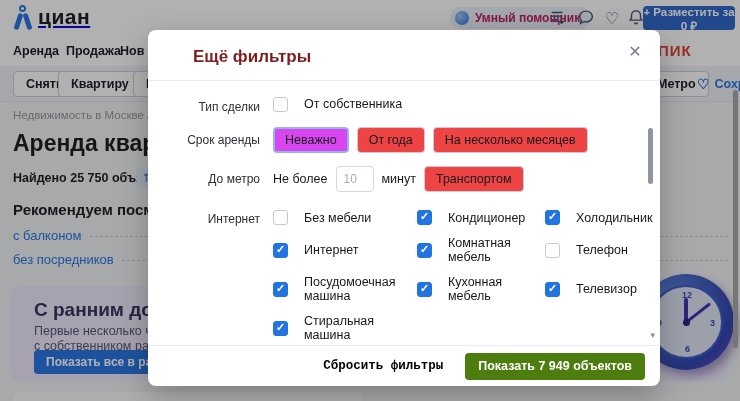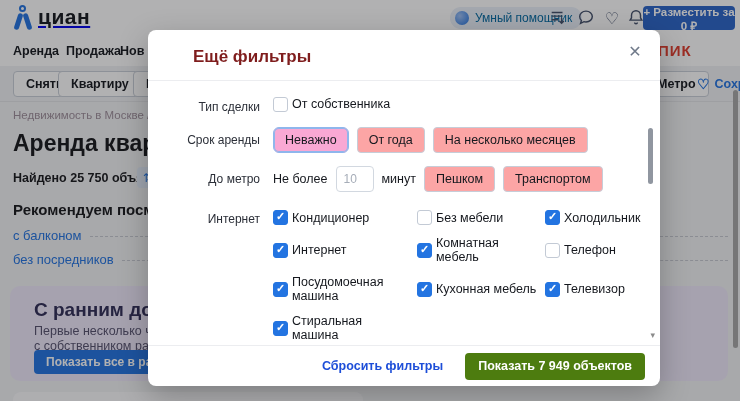--- a/index.html
+++ b/index.html
@@ -12,21 +12,21 @@
   .logo { position:absolute; left:13px; top:5px; display:flex; align-items:flex-end; gap:5px; }
   .logo-icon { width:20px; height:24px; position:relative; }
   .logo-icon .head { position:absolute; left:6px; top:0; width:7px; height:7px; border:2.5px solid #2374e1; border-radius:50%; }
   .logo-icon .bodyv { position:absolute; left:2px; top:8px; width:16px; height:16px; }
   .logo-icon .bodyv:before, .logo-icon .bodyv:after { content:""; position:absolute; top:0; width:5px; height:17px; background:#2374e1; border-radius:3px; }
   .logo-icon .bodyv:before { left:1px; transform:rotate(18deg); }
   .logo-icon .bodyv:after { right:1px; transform:rotate(-18deg); }
   .logo-text { font-size:21px; font-weight:700; color:#15181e; letter-spacing:.5px; }
   .assist-pill { position:absolute; left:450px; top:7px; height:22px; padding:0 10px 0 5px; background:#eaf0f9; border-radius:12px; display:flex; align-items:center; gap:6px; border:none; cursor:pointer; }
   .assist-dot { width:14px; height:14px; border-radius:50%; background:radial-gradient(circle at 35% 35%, #9fc1f5, #2374e1); }
-  .assist-label { font-size:12px; font-weight:400; color:#0369a1; }
+  .assist-label { font-size:12px; font-weight:700; color:#be185d; }
   .hicon { position:absolute; top:8px; width:20px; height:20px; color:#43506b; background:none; border:none; cursor:pointer; }
   .hicon svg { width:18px; height:18px; stroke:#43506b; fill:none; stroke-width:1.6; }
   .post-btn { position:absolute; left:643px; top:6px; width:92px; height:24px; background:#2b64c8; color:#fff; font-size:11.5px; font-weight:700; border:none; border-radius:4px; cursor:pointer; font-family:inherit; }
 
   .navrow { position:absolute; left:0; top:36px; width:740px; height:30px; background:#fff; }
   .nav-link { position:absolute; top:8px; font-size:12.5px; font-weight:700; color:#15181e; text-decoration:none; }
   .pik { position:absolute; left:658px; top:6px; font-size:15px; font-weight:800; color:#e03c2d; letter-spacing:1px; text-decoration:none; }
 
   .toolrow { position:absolute; left:0; top:66px; width:740px; height:36px; background:#f1f2f5; border-bottom:1px solid #e3e4e8; }
   .tool-btn { position:absolute; top:5px; height:26px; padding:0 12px; background:#fff; border:1px solid #c9cfd8; border-radius:4px; font-size:12.5px; font-weight:700; color:#15181e; cursor:pointer; font-family:inherit; }
@@ -63,35 +63,35 @@
 
   
   .modal { position:absolute; left:148px; top:30px; width:512px; height:356px; background:#fff; border-radius:8px; box-shadow:0 10px 30px rgba(0,0,0,.25); }
   .modal-head { position:relative; height:51px; border-bottom:1px solid #ecedf0; }
   .modal-title { position:absolute; left:45px; top:17px; font-size:17px; font-weight:700; color:#7f1d1d; }
   .modal-close { position:absolute; right:14px; top:11px; width:22px; height:22px; border:none; background:none; font-size:16px; color:#707a8a; cursor:pointer; line-height:22px; }
   .modal-body { position:relative; height:263px; overflow:hidden; padding:13px 26px 0 0; }
   .mrow { display:flex; margin-bottom:13px; }
   .mlabel { width:112px; min-width:112px; text-align:right; margin-right:13px; font-size:12px; font-weight:400; color:#2b2f38; padding-top:6px; line-height:1.2; }
   .mctrl { display:flex; align-items:center; flex-wrap:wrap; gap:8px; }
-  .chip { height:26px; padding:0 11px; background:#fca5a5; border:1px solid #c6cdd8; border-radius:4px; font-size:12.5px; color:#15181e; cursor:pointer; font-family:inherit; }
-  .chip.sel { background:#f9a8d4; border-color:#8fb6ec; box-shadow:0 0 0 1px #8fb6ec inset;border-radius:6px; }
-  .cb { display:flex; align-items:center; gap:4px; cursor:pointer; }
+  .chip { height:26px; padding:0 11px; background:#ef4444; border:1px solid #c6cdd8; border-radius:4px; font-size:12.5px; color:#15181e; cursor:pointer; font-family:inherit; }
+  .chip.sel { background:#d946ef; border-color:#8fb6ec; box-shadow:0 0 0 1px #8fb6ec inset; }
+  .cb { display:flex; align-items:center; gap:16px; cursor:pointer; }
   .cbbox { width:15px; height:15px; min-width:15px; border:1px solid #c3cad5; border-radius:3px; background:#fff; position:relative; }
   .cbbox.on { background:#2374e1; border-color:#2374e1; }
   .cbbox.on:after { content:"✓"; position:absolute; left:2px; top:-1px; color:#fff; font-size:11px; font-weight:700; }
   .cbl { font-size:12.5px; color:#15181e; }
   .mini { width:38px; height:26px; border:1px solid #d2d8e0; border-radius:4px; font-size:12px; padding:0 7px; color:#15181e; font-family:inherit; }
   .mini::placeholder { color:#a6adb8; }
   .mtxt { font-size:12.5px; color:#15181e; }
   .amen-grid { display:grid; grid-template-columns:138px 122px auto; row-gap:11px; column-gap:6px; padding-top:5px; }
   .modal-scroll-thumb { position:absolute; right:7px; top:98px; width:5px; height:56px; background:#9096a0; border-radius:3px; }
   .modal-scroll-arrow { position:absolute; right:5px; bottom:46px; font-size:9px; color:#8b8b8b; }
   .modal-foot { position:absolute; left:0; bottom:0; width:100%; height:41px; border-top:1px solid #ecedf0; display:flex; align-items:center; justify-content:flex-end; gap:22px; padding-right:15px; border-radius:0 0 8px 8px; }
-  .reset-link { font-size:12.5px; font-weight:700; color:#1d4ed8; background:none; border:none; cursor:pointer; font-family:Liberation Sans, sans-serif; }
+  .reset-link { font-size:12.5px; font-weight:700; color:#000000; background:none; border:none; cursor:pointer; font-family:Liberation Mono, monospace; }
   .show-btn { height:27px; padding:0 13px; background:#4d7c0f; color:#fff; border:none; border-radius:4px; font-size:12.5px; font-weight:700; cursor:pointer; font-family:inherit; }
 </style>
 </head>
 <body>
 
 <div class="stage">
 
   <div class="header">
     <a class="logo" href="#">
       <span class="logo-icon">
@@ -156,20 +156,31 @@
   <div class="rec-row" style="top:252px">
     <a class="rec-link" href="#">без посредников</a>
     <span class="leader"></span>
   </div>
 
   <div class="banner">
     <div class="banner-title">С ранним доступом</div>
     <div class="banner-line" style="top:38px">Первые несколько часов</div>
     <div class="banner-line" style="top:53px">с собственником раньше</div>
     <button class="banner-btn">Показать все в раннем дос</button>
+    <div class="clock">
+      <div class="clock-face">
+        <span class="clock-num" style="left:31px; top:3px">12</span>
+        <span class="clock-num" style="right:6px; top:31px">3</span>
+        <span class="clock-num" style="left:34px; bottom:3px">6</span>
+        <span class="clock-num" style="left:6px; top:31px">9</span>
+        <span class="hand h"></span>
+        <span class="hand m"></span>
+        <span class="clock-pin"></span>
+      </div>
+    </div>
   </div>
 
   <div class="next-card"></div>
   <div class="page-scrollbar"></div>
 
   <div class="overlay"></div>
 
   <div class="modal">
     <div class="modal-head">
       <div class="modal-title">Ещё фильтры</div>
@@ -196,35 +207,34 @@
           <button class="chip">На несколько месяцев</button>
         </div>
       </div>
 
       <div class="mrow">
         <div class="mlabel">До метро</div>
         <div class="mctrl">
           <span class="mtxt">Не более</span>
           <input class="mini" placeholder="10" style="">
           <span class="mtxt">минут</span>
-          <button class="chip">Пешком</button>
           <button class="chip">Транспортом</button>
         </div>
       </div>
 
       <div class="mrow">
         <div class="mlabel" style="padding-top:7px">Интернет</div>
         <div class="amen-grid">
           <label class="cb">
-              <span class="cbbox on"></span>
-              <span class="cbl">Кондиционер</span>
-            </label>
-          <label class="cb">
               <span class="cbbox"></span>
               <span class="cbl">Без мебели</span>
+            </label>
+          <label class="cb">
+              <span class="cbbox on"></span>
+              <span class="cbl">Кондиционер</span>
             </label>
           <label class="cb">
               <span class="cbbox on"></span>
               <span class="cbl">Холодильник</span>
             </label>
           <label class="cb">
               <span class="cbbox on"></span>
               <span class="cbl">Интернет</span>
             </label>
           <label class="cb">

